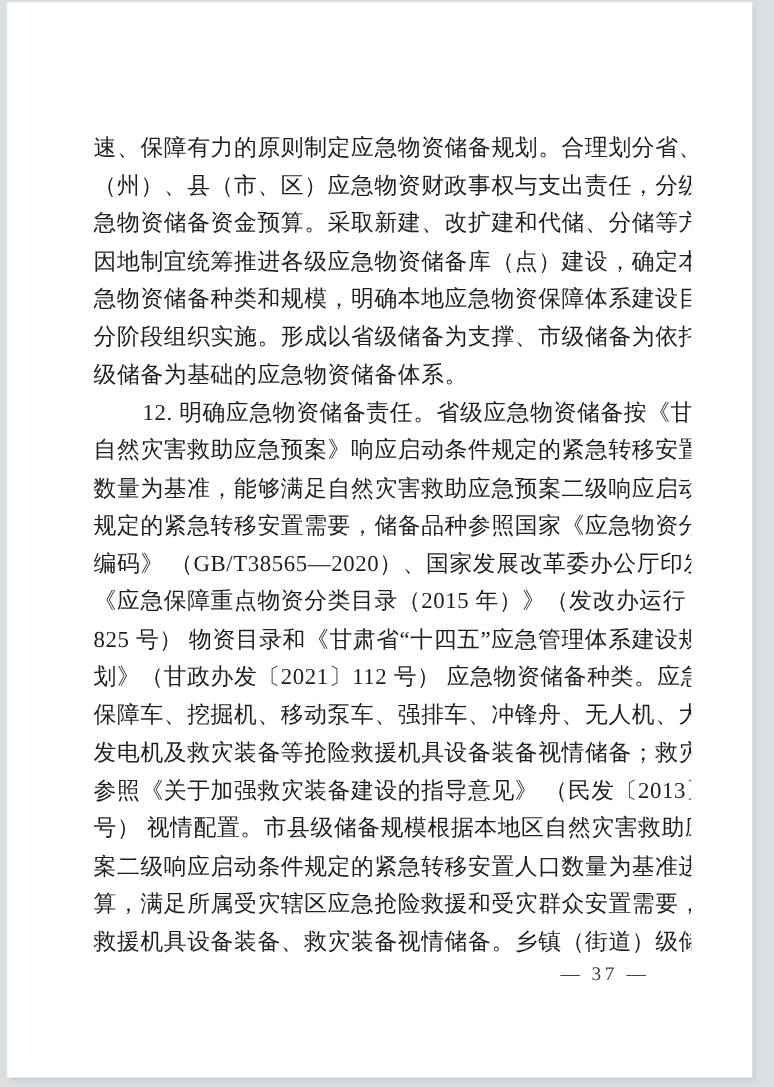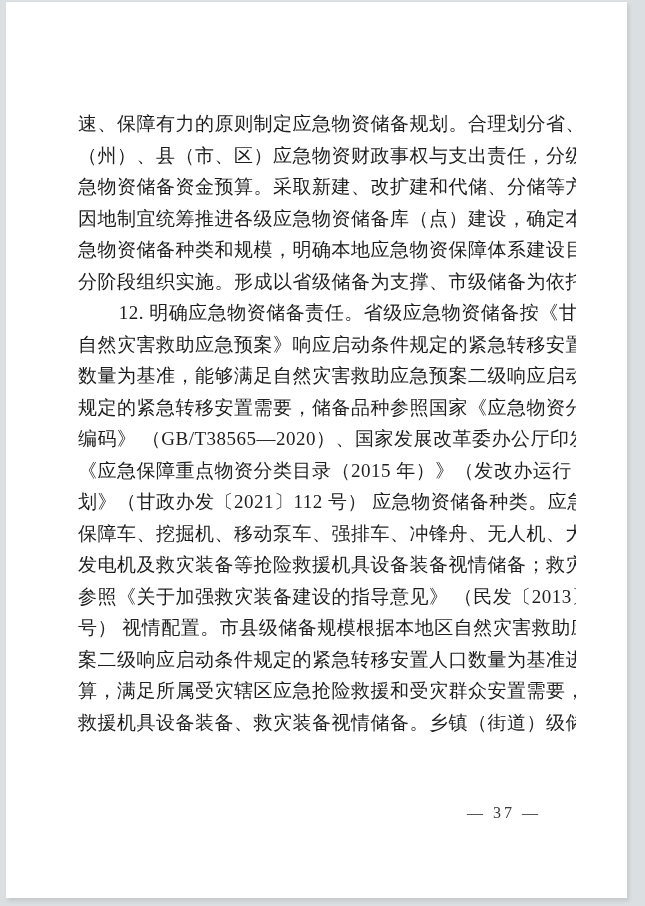--- a/index.html
+++ b/index.html
@@ -66,28 +66,30 @@
 
 <div class="scan-page">
   <div class="text-block">
       <div class="paragraph">
         <div class="line">速、保障有力的原则制定应急物资储备规划。合理划分省、市</div>
         <div class="line">（州）、县（市、区）应急物资财政事权与支出责任，分级落实应</div>
         <div class="line">急物资储备资金预算。采取新建、改扩建和代储、分储等方式，</div>
         <div class="line">因地制宜统筹推进各级应急物资储备库（点）建设，确定本级应</div>
         <div class="line">急物资储备种类和规模，明确本地应急物资保障体系建设目标，</div>
         <div class="line">分阶段组织实施。形成以省级储备为支撑、市级储备为依托、县</div>
+        <div class="line short">级储备为基础的应急物资储备体系。</div>
       </div>
       <div class="paragraph">
         <div class="line indent">12. 明确应急物资储备责任。省级应急物资储备按《甘肃省</div>
         <div class="line">自然灾害救助应急预案》响应启动条件规定的紧急转移安置人口</div>
         <div class="line">数量为基准，能够满足自然灾害救助应急预案二级响应启动条件</div>
         <div class="line">规定的紧急转移安置需要，储备品种参照国家《应急物资分类及</div>
         <div class="line">编码》 （GB/T38565—2020）、国家发展改革委办公厅印发的</div>
         <div class="line">《应急保障重点物资分类目录（2015 年）》（发改办运行〔2015〕</div>
+        <div class="line">825 号） 物资目录和《甘肃省“十四五”应急管理体系建设规</div>
         <div class="line">划》（甘政办发〔2021〕112 号） 应急物资储备种类。应急通信</div>
         <div class="line">保障车、挖掘机、移动泵车、强排车、冲锋舟、无人机、大功率</div>
         <div class="line">发电机及救灾装备等抢险救援机具设备装备视情储备；救灾装备</div>
         <div class="line">参照《关于加强救灾装备建设的指导意见》 （民发〔2013〕 49</div>
         <div class="line">号） 视情配置。市县级储备规模根据本地区自然灾害救助应急预</div>
         <div class="line">案二级响应启动条件规定的紧急转移安置人口数量为基准进行测</div>
         <div class="line">算，满足所属受灾辖区应急抢险救援和受灾群众安置需要，抢险</div>
         <div class="line">救援机具设备装备、救灾装备视情储备。乡镇（街道）级储备规</div>
       </div>
     </div>

